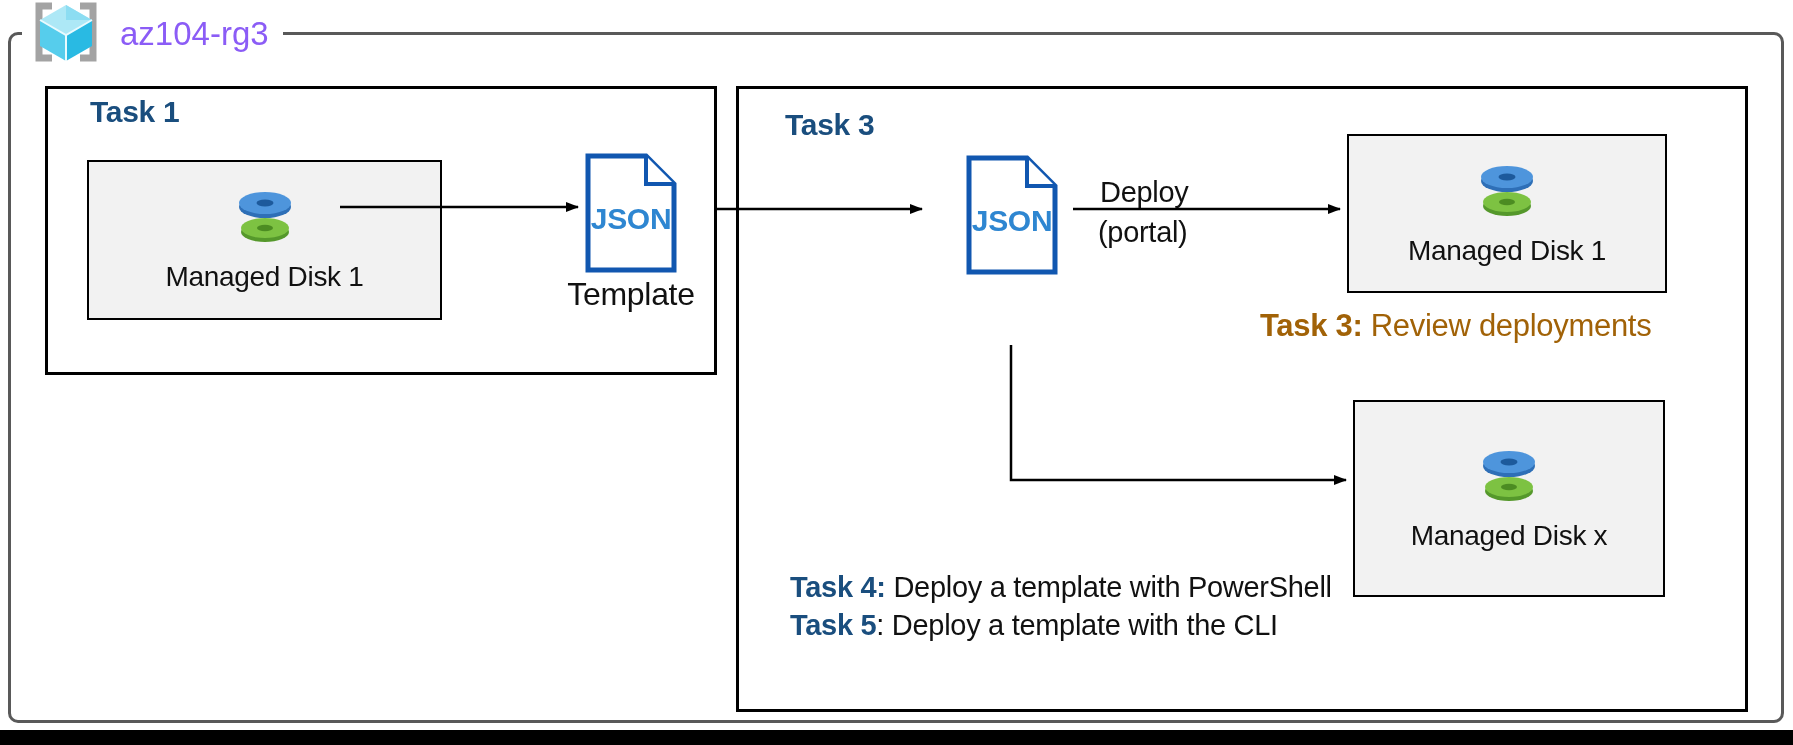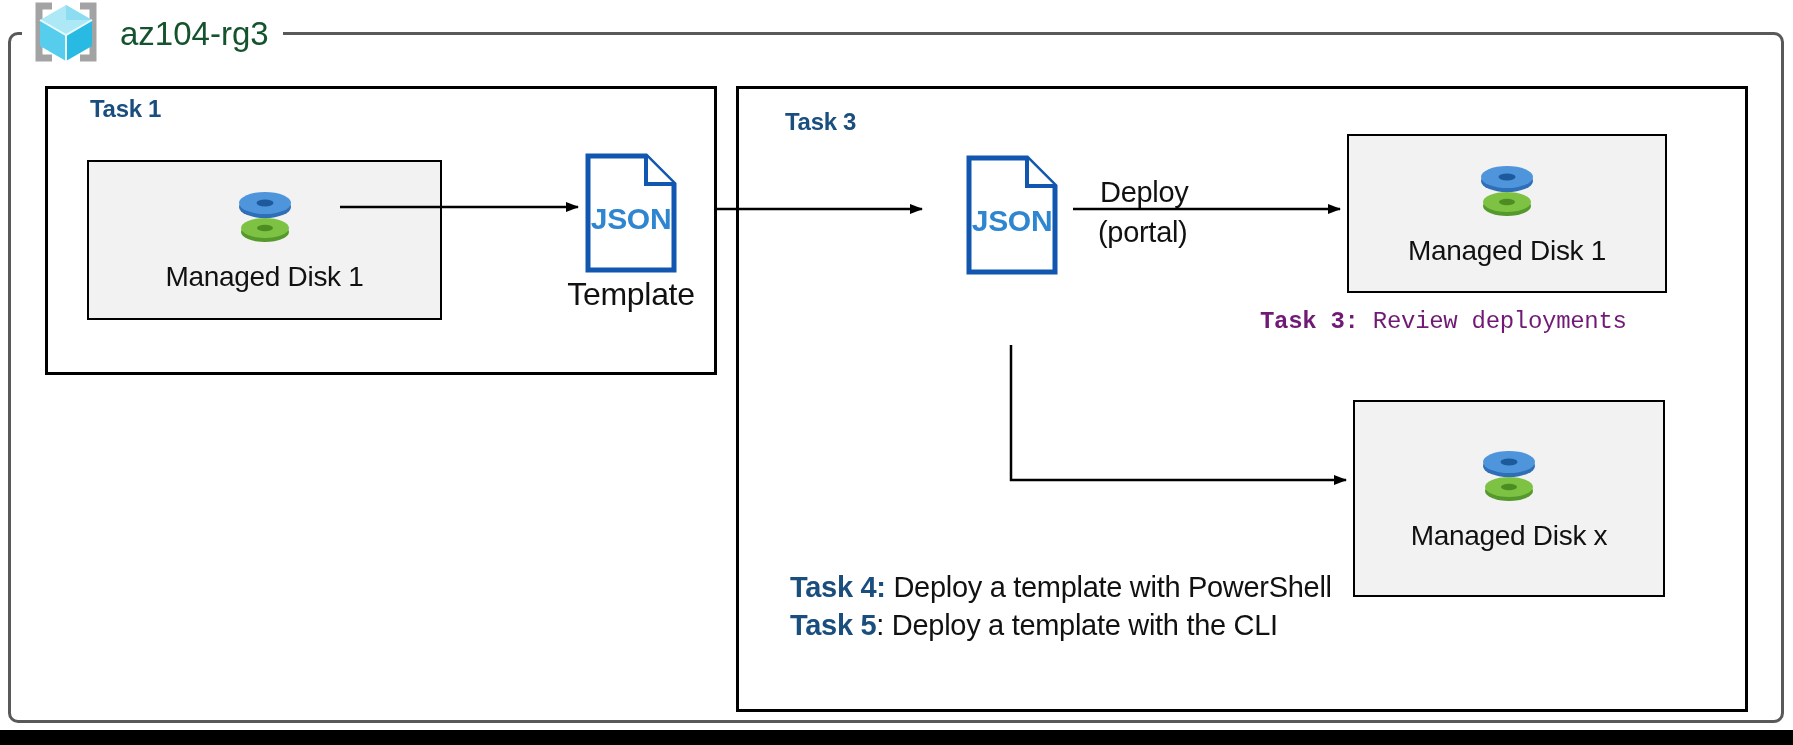--- a/index.html
+++ b/index.html
@@ -10,33 +10,33 @@
   }
   .outer-border{
     position:absolute;left:8px;top:32px;width:1776px;height:691px;
     border:3px solid #595959;border-radius:10px;box-sizing:border-box;
   }
   .bottom-bar{position:absolute;left:0;top:730px;width:1793px;height:15px;background:#000;}
   .rg-header{
     position:absolute;left:22px;top:0;height:68px;background:#fff;
     display:flex;align-items:center;padding:0 14px 0 6px;z-index:5;
   }
-  .rg-label{font-size:33px;color:#14532d;margin-left:16px;letter-spacing:0;text-align:center;}
+  .rg-label{font-size:33px;color:#8b5cf6;margin-left:16px;letter-spacing:0;text-align:center;}
   .task-box{position:absolute;border:3px solid #000;background:#fff;box-sizing:border-box;}
   .task1-box{left:45px;top:86px;width:672px;height:289px;}
   .task2-box{left:736px;top:86px;width:1012px;height:626px;}
-  .task-title{position:absolute;font-size:24px;font-weight:bold;color:#1A4E7E;}
+  .task-title{position:absolute;font-size:30px;font-weight:bold;color:#1A4E7E;}
   .md-box{
     position:absolute;background:#F2F2F2;border:2.5px solid #000;box-sizing:border-box;
     display:flex;flex-direction:column;align-items:center;justify-content:center;gap:10px;
   }
   .md-label{font-size:28px;color:#111;}
   .plain-label{position:absolute;font-size:29px;color:#111;}
   .centered{text-align:center;}
-  .task3-line{position:absolute;font-size:24px;color:#701a75;font-family:Liberation Mono, monospace;}
+  .task3-line{position:absolute;font-size:31px;color:#a16207;}
   .task3-line b{font-weight:bold;}
   .task-list{position:absolute;font-size:29px;color:#111;line-height:38px;white-space:nowrap;}
   .task-list b{color:#1A4E7E;font-weight:bold;margin-left:28px;}
   .arrows{position:absolute;left:0;top:0;pointer-events:none;}
   .json-icon{position:absolute;}
 </style>
 </head>
 <body>
 
 <div class="canvas">

